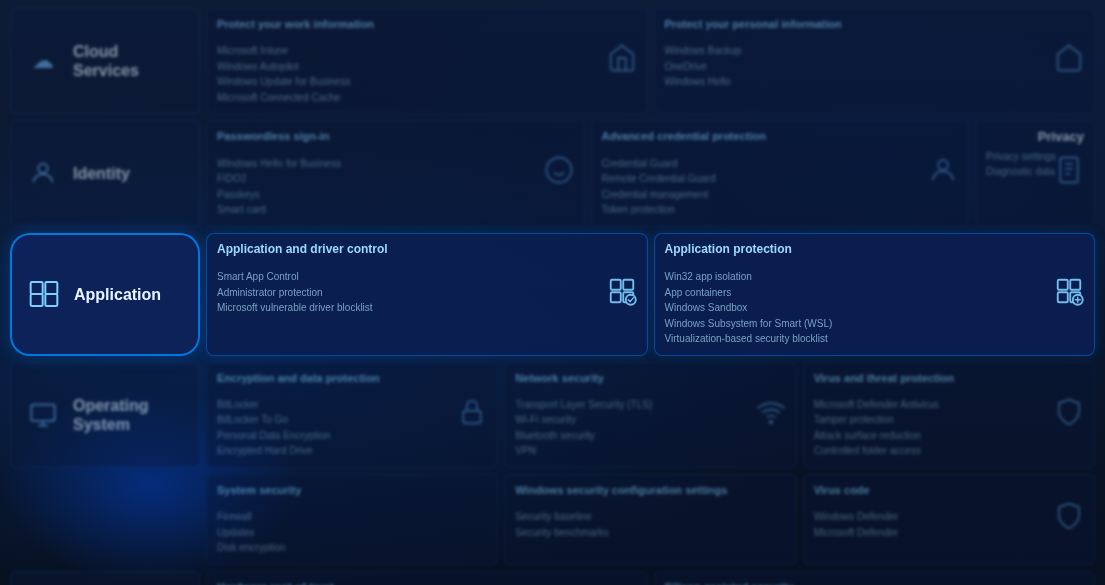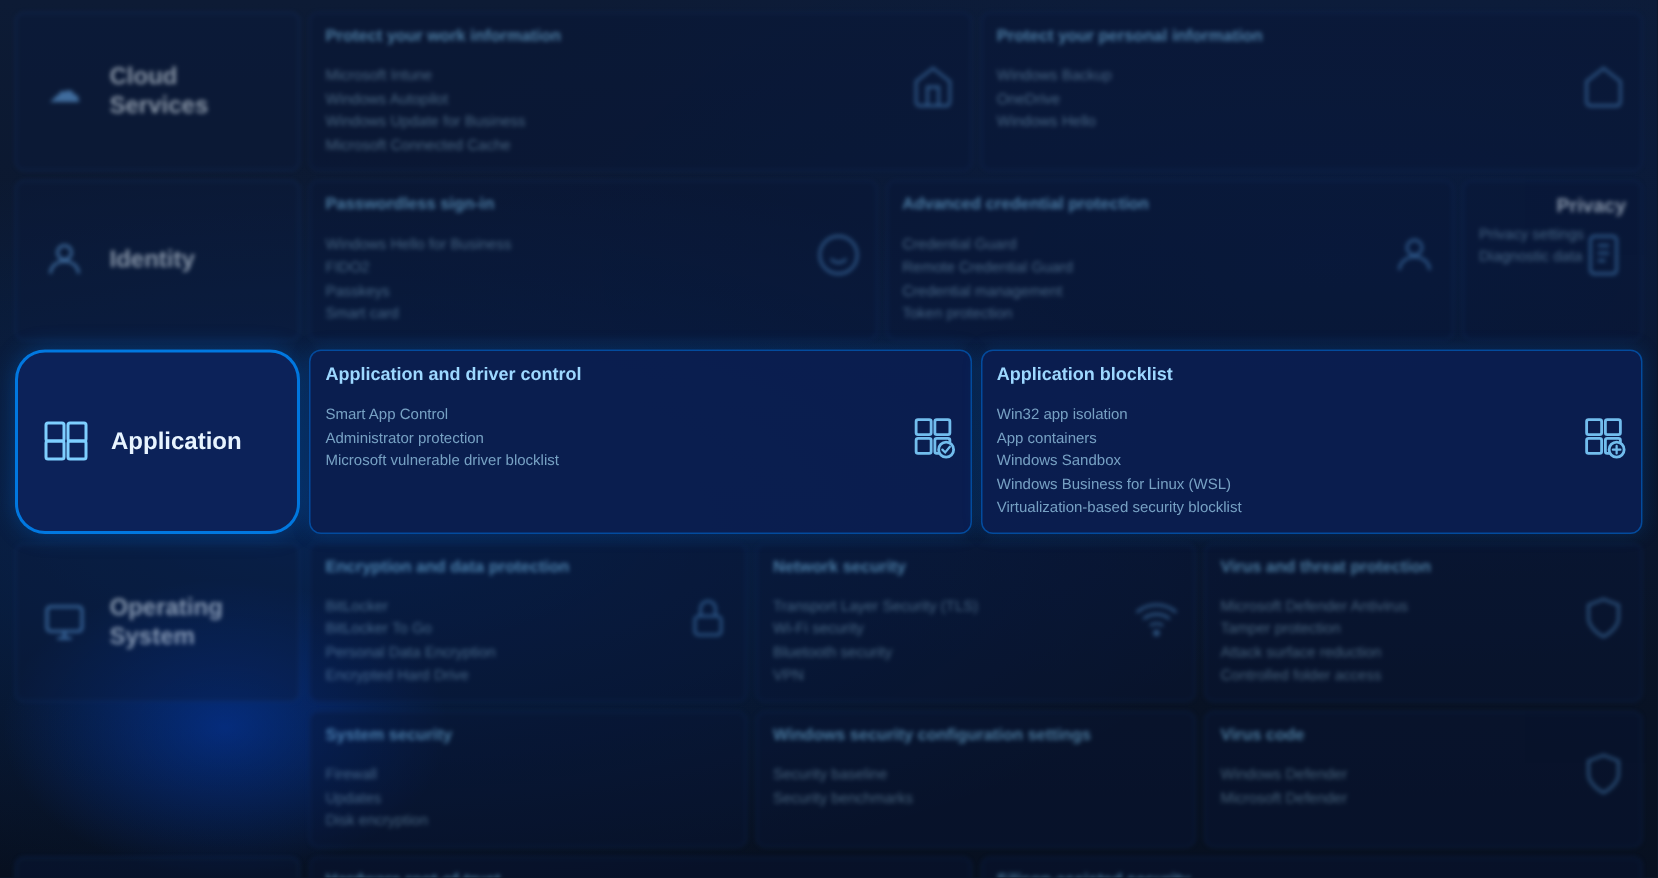--- a/index.html
+++ b/index.html
@@ -297,26 +297,26 @@
             <rect x="3" y="3" width="8" height="8" rx="1"></rect>
             <rect x="13" y="3" width="8" height="8" rx="1"></rect>
             <rect x="3" y="13" width="8" height="8" rx="1"></rect>
             <rect x="13" y="13" width="8" height="8" rx="1"></rect>
             <circle cx="19" cy="19" r="4" fill="#0a2050" stroke="#7ecfff"></circle>
             <path d="M17 19l1.5 1.5 2.5-3" stroke="#7ecfff" stroke-width="1.2" stroke-linecap="round"></path>
           </svg>
         </div>
       </div>
       <div class="card highlighted">
-        <div class="card-title" style="font-size:12px;color:#9dd8ff;">Application blocklist</div>
+        <div class="card-title" style="font-size:12px;color:#9dd8ff;">Application protection</div>
         <ul class="card-items">
           <li>Win32 app isolation</li>
           <li>App containers</li>
           <li>Windows Sandbox</li>
-          <li>Windows Business for Linux (WSL)</li>
+          <li>Windows Subsystem for Smart (WSL)</li>
           <li>Virtualization-based security blocklist</li>
         </ul>
         <div class="card-icon">
           <svg viewBox="0 0 24 24" fill="none" stroke="#7ecfff" stroke-width="1.5" width="32" height="32">
             <rect x="3" y="3" width="8" height="8" rx="1"></rect>
             <rect x="13" y="3" width="8" height="8" rx="1"></rect>
             <rect x="3" y="13" width="8" height="8" rx="1"></rect>
             <rect x="13" y="13" width="8" height="8" rx="1"></rect>
             <circle cx="19" cy="19" r="4" fill="#0a2050" stroke="#7ecfff"></circle>
             <path d="M17 19h4M19 17v4" stroke="#7ecfff" stroke-width="1.2" stroke-linecap="round"></path>

